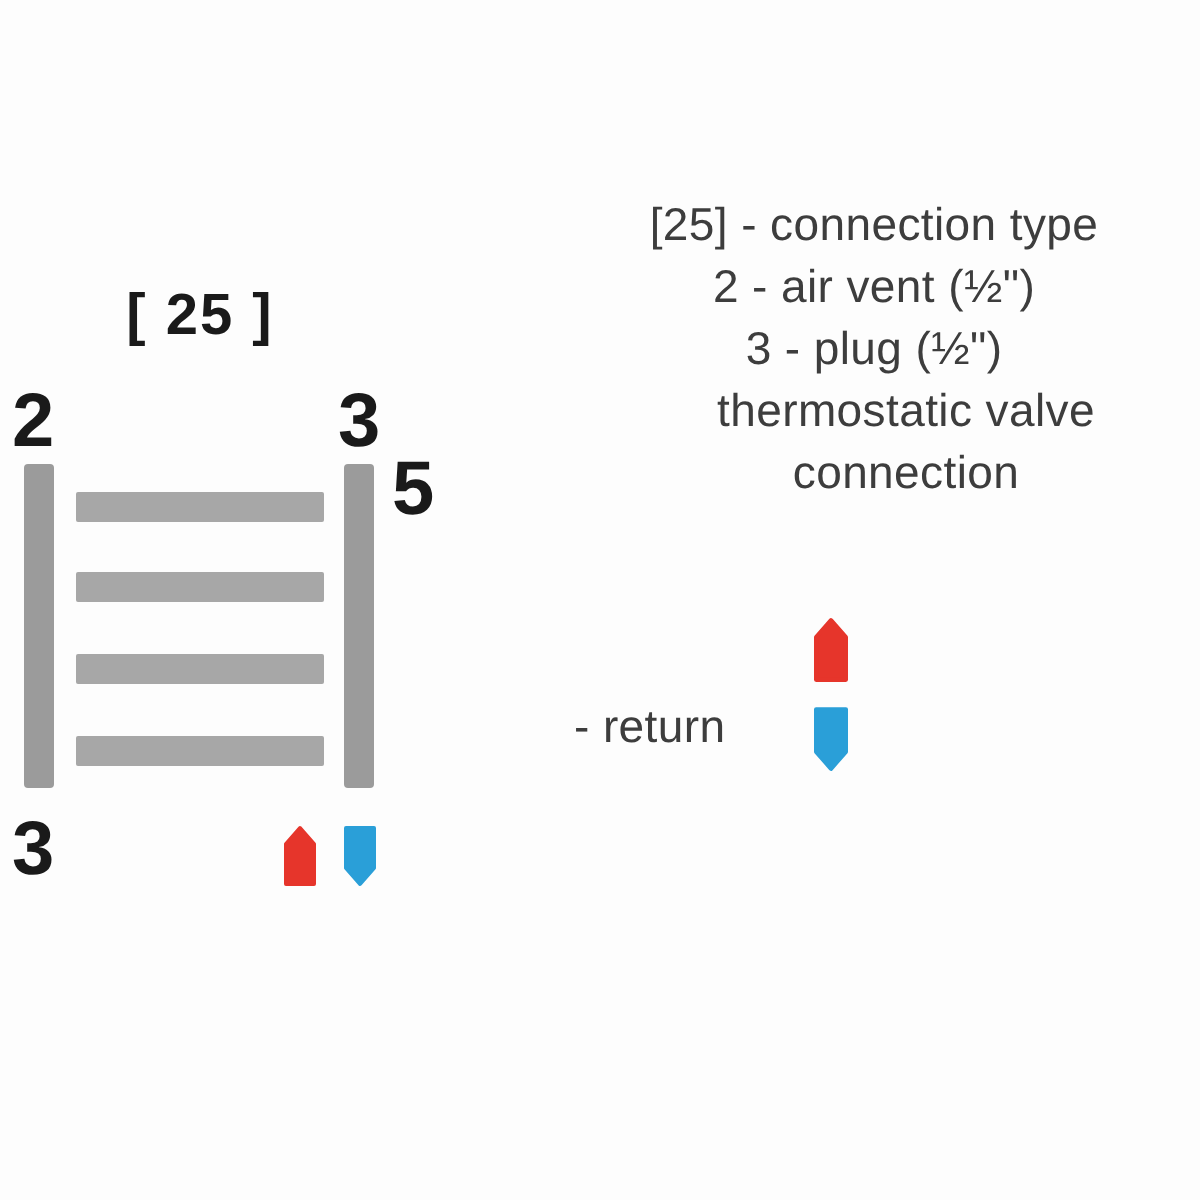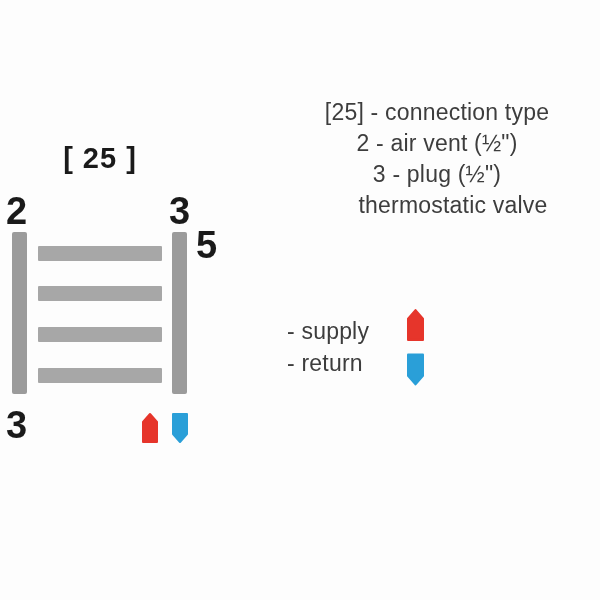--- a/index.html
+++ b/index.html
@@ -98,23 +98,23 @@
     <svg class="arrow-icon" width="16" height="32" viewBox="0 0 16 32">
       <path d="M1 2 L15 2 L15 22 L8 30 L1 22 Z" fill="currentColor" stroke="currentColor" stroke-width="2" stroke-linejoin="round"></path>
     </svg>
   </span>
 
   <div class="abs info-block">
     <div class="info-line">[25] - connection type</div>
     <div class="info-line">2 - air vent (½")</div>
     <div class="info-line">3 - plug (½")</div>
     <div class="info-line indent">thermostatic valve</div>
+    <div class="info-line indent">connection</div>
   </div>
 
-  <div class="abs flow-label" style="left:287px; top:316px;">- supply</div>
   <span class="abs supply-arrow" style="left:407px; top:308px;">
     <svg class="arrow-icon" width="17" height="34" viewBox="0 0 16 32">
       <path d="M8 2 L15 10 L15 30 L1 30 L1 10 Z" fill="currentColor" stroke="currentColor" stroke-width="2" stroke-linejoin="round"></path>
     </svg>
   </span>
 
   <div class="abs flow-label" style="left:287px; top:348px;">- return</div>
   <span class="abs return-arrow" style="left:407px; top:352px;">
     <svg class="arrow-icon" width="17" height="35" viewBox="0 0 16 32">
       <path d="M1 2 L15 2 L15 22 L8 30 L1 22 Z" fill="currentColor" stroke="currentColor" stroke-width="2" stroke-linejoin="round"></path>

